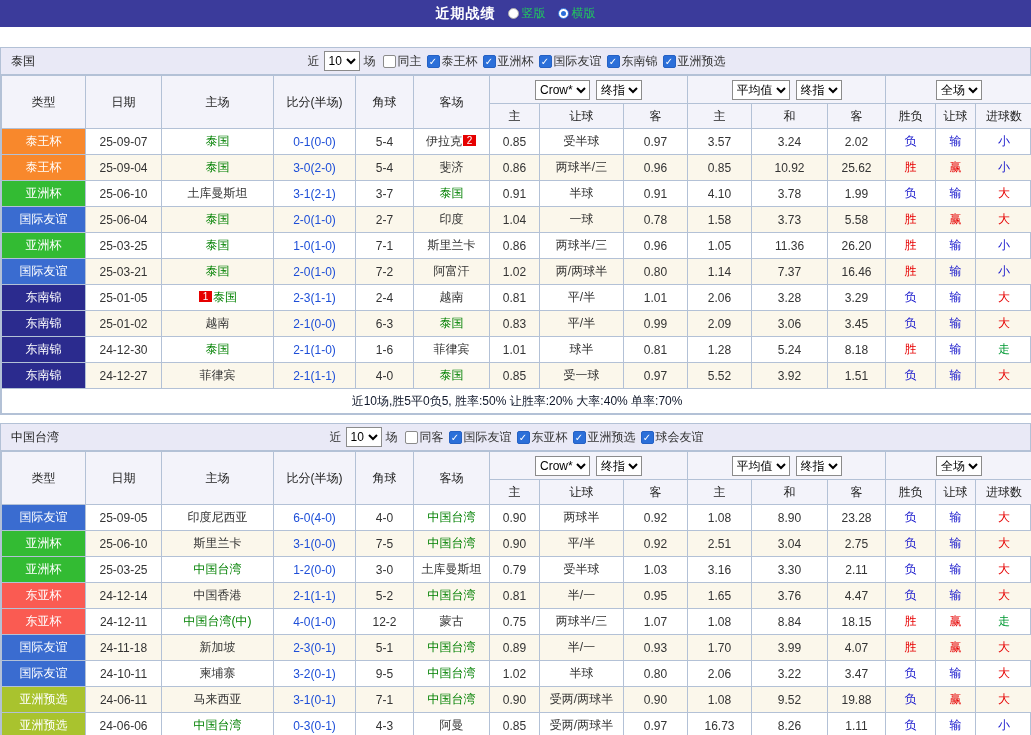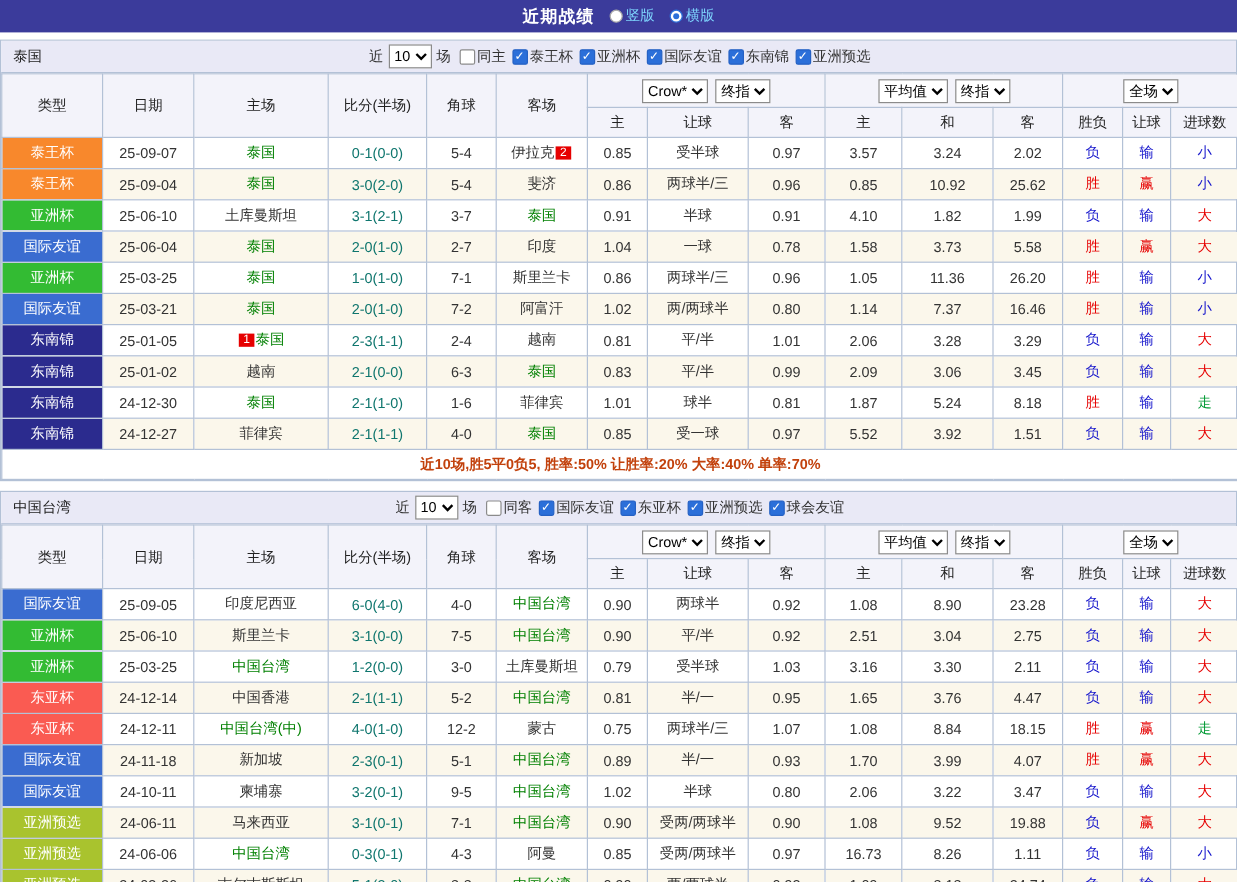--- a/index.html
+++ b/index.html
@@ -7,52 +7,52 @@
     width:1031px;
     font-family:"Liberation Sans","DejaVu Sans",sans-serif;
     font-size:12px;
     color:#333;
     background:#fff;
   }
   
   .topbar{height:27px;background:#3b3b9b;display:flex;align-items:center;justify-content:center;gap:12px;}
   .topbar .title{color:#fff;font-weight:bold;font-size:14px;letter-spacing:1px;}
   .view-modes{display:inline-flex;gap:12px;align-items:center;}
-  .view-mode{display:inline-flex;align-items:center;gap:3px;color:#7dd3fc;cursor:pointer;}
+  .view-mode{display:inline-flex;align-items:center;gap:3px;color:#22c55e;cursor:pointer;}
   .radio{width:11px;height:11px;border-radius:50%;background:#fff;border:1px solid #aaa;position:relative;display:inline-block;box-sizing:border-box;}
   .radio.checked{border-color:#2b6fd9;}
   .radio.checked::after{content:'';position:absolute;left:2px;top:2px;right:2px;bottom:2px;border-radius:50%;background:#2b6fd9;}
   
-  .section{border:1px solid #b3c1d6;margin-top:6px;}
+  .section{border:1px solid #b3c1d6;margin-top:20px;}
   .section + .section{margin-top:8px;}
   .filter-bar{height:26px;background:#e9e9f6;border-bottom:1px solid #b3c1d6;display:flex;align-items:center;justify-content:center;position:relative;}
   .team-label{position:absolute;left:10px;color:#222;}
   .filter-controls{display:inline-flex;align-items:center;}
   .flabel{margin:0 2px;}
   .cb{display:inline-flex;align-items:center;margin-left:5px;cursor:pointer;font-family:Liberation Serif, serif;}
   .box{width:13px;height:13px;box-sizing:border-box;border:1px solid #8b8b8b;border-radius:2px;background:#fff;color:#fff;font-size:10px;line-height:11px;text-align:center;margin-right:2px;}
   .box.checked{background:#2b6fd9;border-color:#2561c4;}
   select{font-family:inherit;font-size:12px;height:20px;margin:0 2px;background:#fff;border:1px solid #8b8b8b;}
   
   table{width:100%;border-collapse:collapse;table-layout:fixed;}
   th,td{border:1px solid #b3c1d6;text-align:center;white-space:nowrap;overflow:hidden;padding:0;}
   thead th{background:#f3f3fa;font-weight:normal;color:#222;height:24px;}
   .thr1 th{height:27px;}
   .selcell select{margin:0 3px;}
   tbody td{height:25px;}
   tbody tr:nth-child(even){background:#fbf7eb;}
   tbody tr.summary-row{background:#fff;}
   .type-cell{color:#fff;}
   .team-green{color:#008000;}
-  .score{color:#0f766e;}
+  .score{color:#1d4ed8;}
   .rank-badge{display:inline-block;min-width:11px;height:11px;line-height:11px;background:#e60000;color:#fff;font-size:10px;padding:0 1px;margin:0 1px;vertical-align:1px;}
   .res-red{color:#e60000;}
   .res-blue{color:#1616cc;}
   .res-green{color:#009933;}
-  .summary{color:#c2410c;height:24px;font-weight:bold;}
+  .summary{color:#0f172a;height:24px;}
 </style>
 </head>
 <body>
 
 <div class="topbar">
   <span class="title">近期战绩</span>
   <span class="view-modes">
       <span class="view-mode">
         <span class="radio"></span>
         <span>竖版</span>
@@ -178,21 +178,21 @@
           <td class="type-cell" style="background:#33bb33">亚洲杯</td>
           <td>25-06-10</td>
           <td><span class="">土库曼斯坦</span></td>
           <td class="score">3-1(2-1)</td>
           <td>3-7</td>
           <td><span class="team-green">泰国</span></td>
           <td>0.91</td>
           <td>半球</td>
           <td>0.91</td>
           <td>4.10</td>
-          <td>1.82</td>
+          <td>3.78</td>
           <td>1.99</td>
           <td class="res-blue">负</td>
           <td class="res-blue">输</td>
           <td class="res-red">大</td>
         </tr>
         <tr class="match-row">
           <td class="type-cell" style="background:#3a6cd0">国际友谊</td>
           <td>25-06-04</td>
           <td><span class="team-green">泰国</span></td>
           <td class="score">2-0(1-0)</td>
@@ -279,21 +279,21 @@
         <tr class="match-row">
           <td class="type-cell" style="background:#2b2b8e">东南锦</td>
           <td>24-12-30</td>
           <td><span class="team-green">泰国</span></td>
           <td class="score">2-1(1-0)</td>
           <td>1-6</td>
           <td><span class="">菲律宾</span></td>
           <td>1.01</td>
           <td>球半</td>
           <td>0.81</td>
-          <td>1.87</td>
+          <td>1.28</td>
           <td>5.24</td>
           <td>8.18</td>
           <td class="res-red">胜</td>
           <td class="res-blue">输</td>
           <td class="res-green">走</td>
         </tr>
         <tr class="match-row">
           <td class="type-cell" style="background:#2b2b8e">东南锦</td>
           <td>24-12-27</td>
           <td><span class="">菲律宾</span></td>

